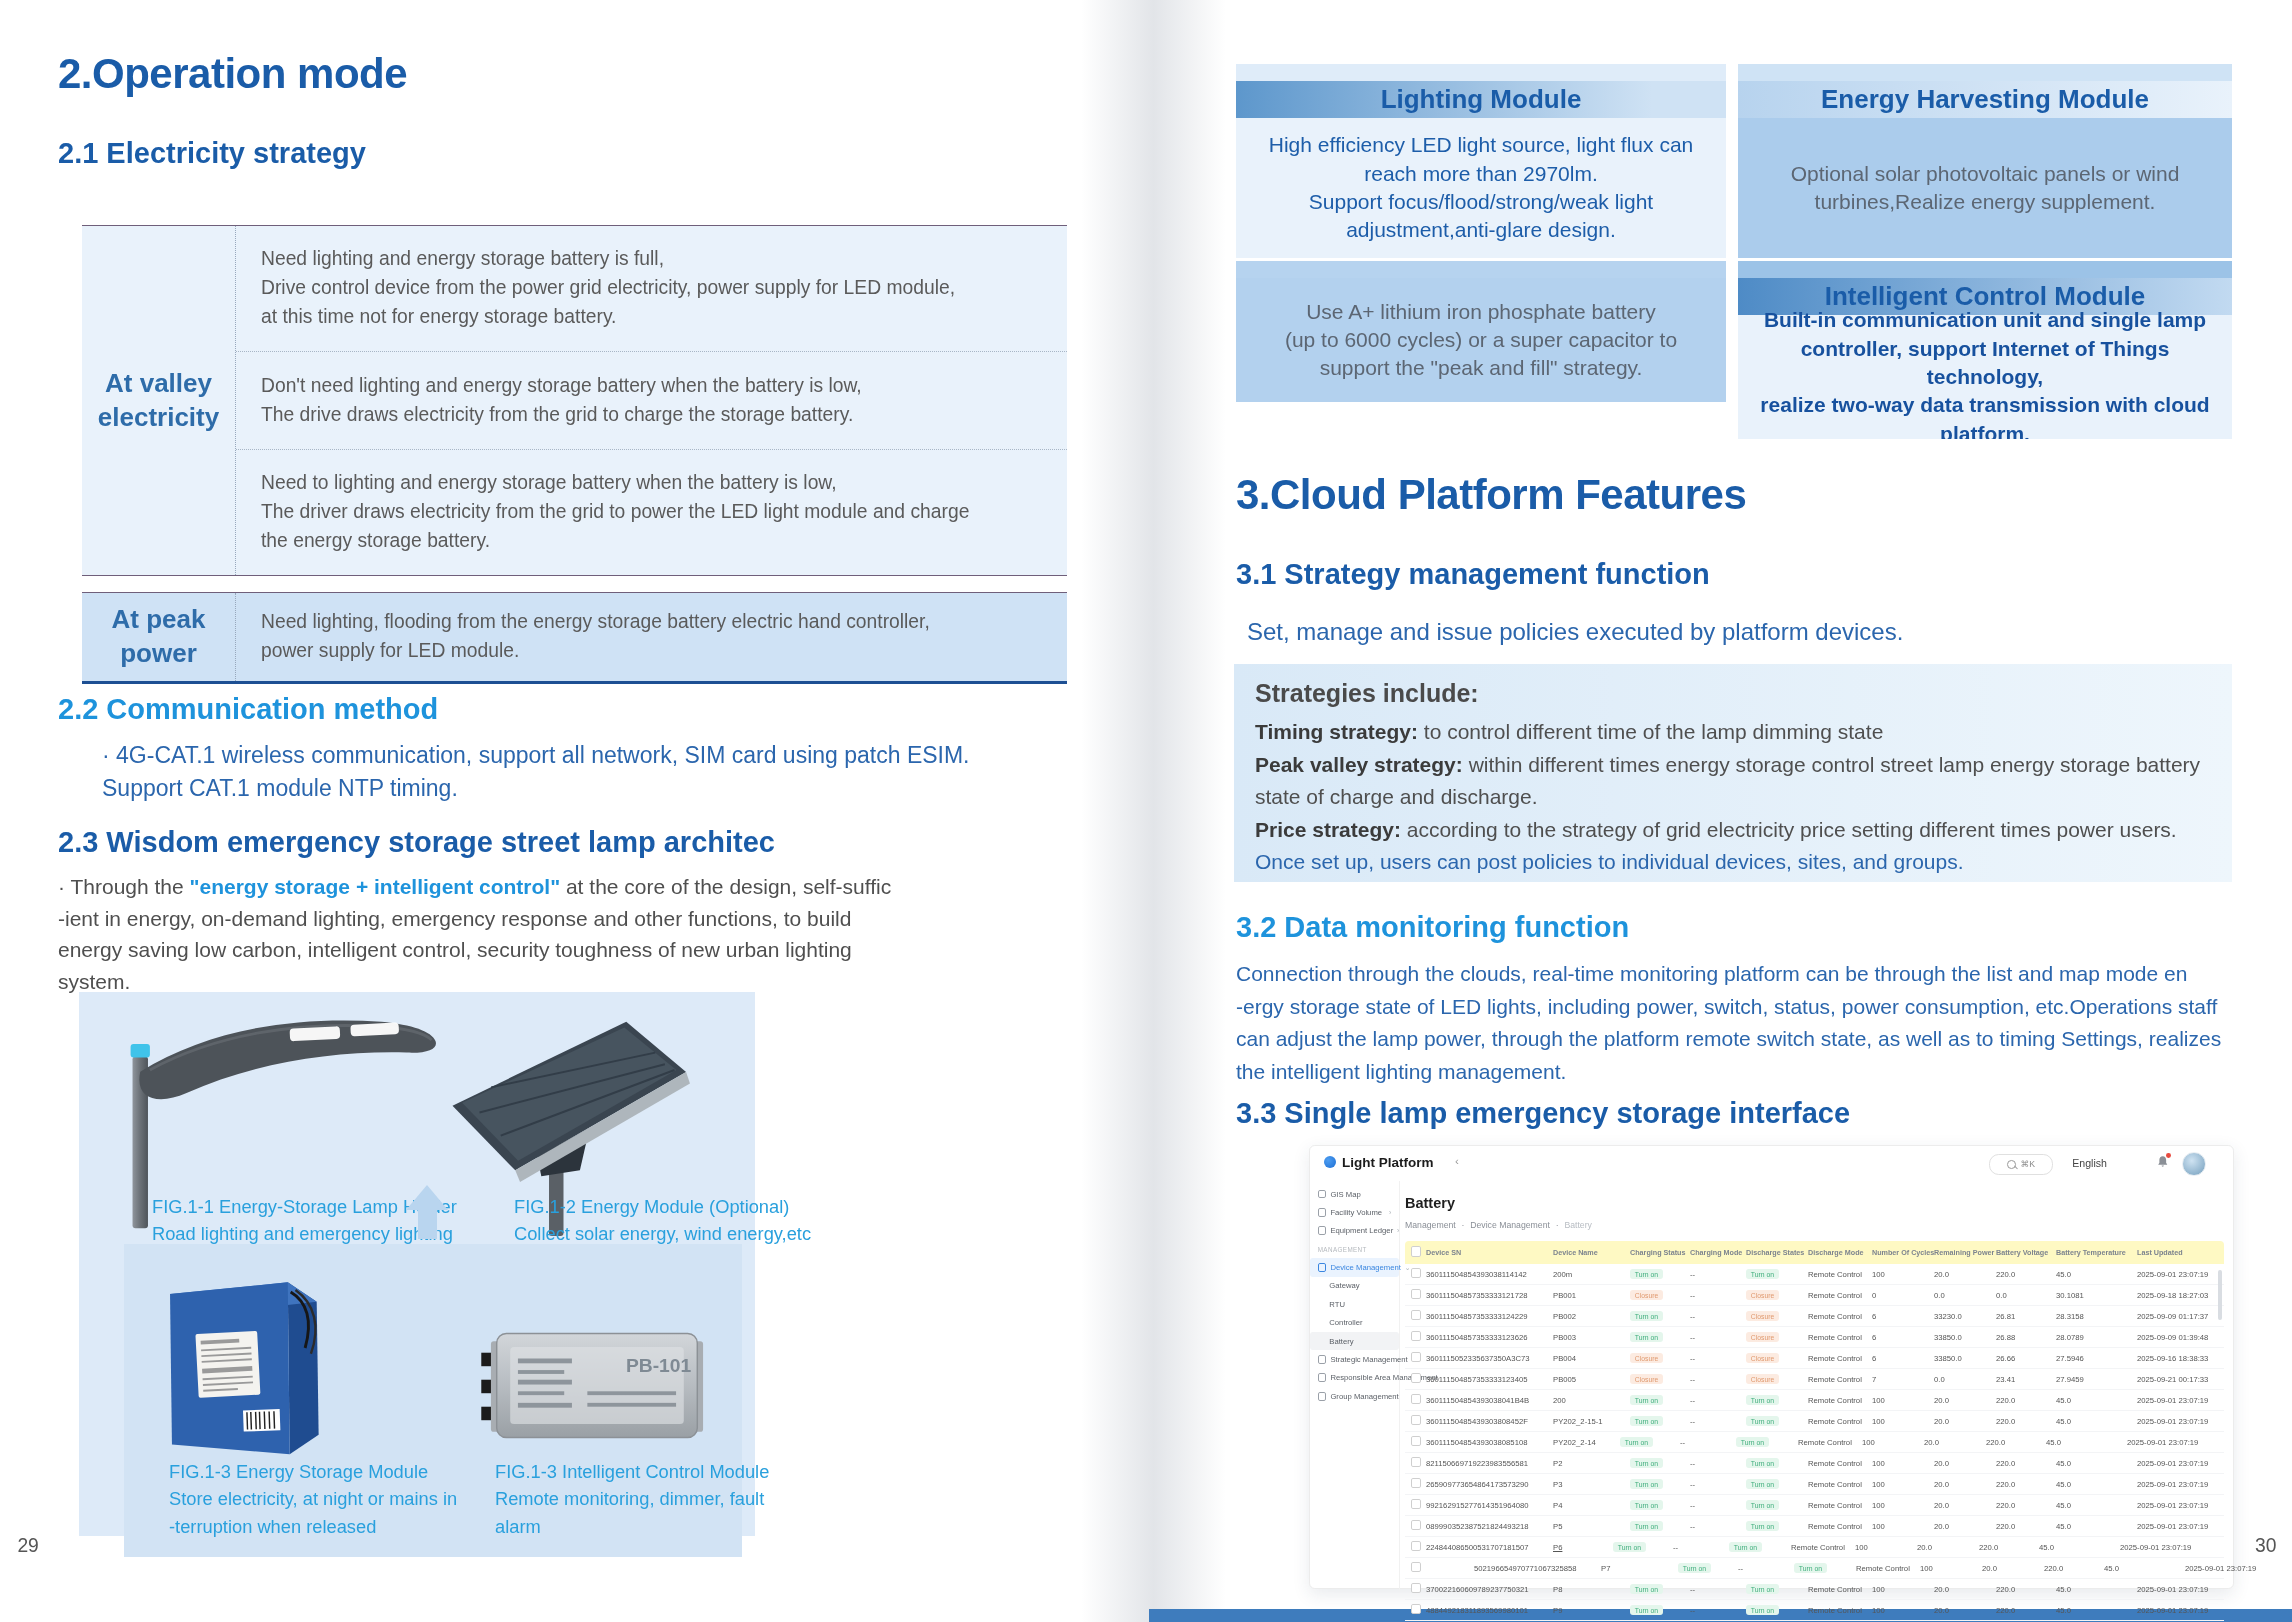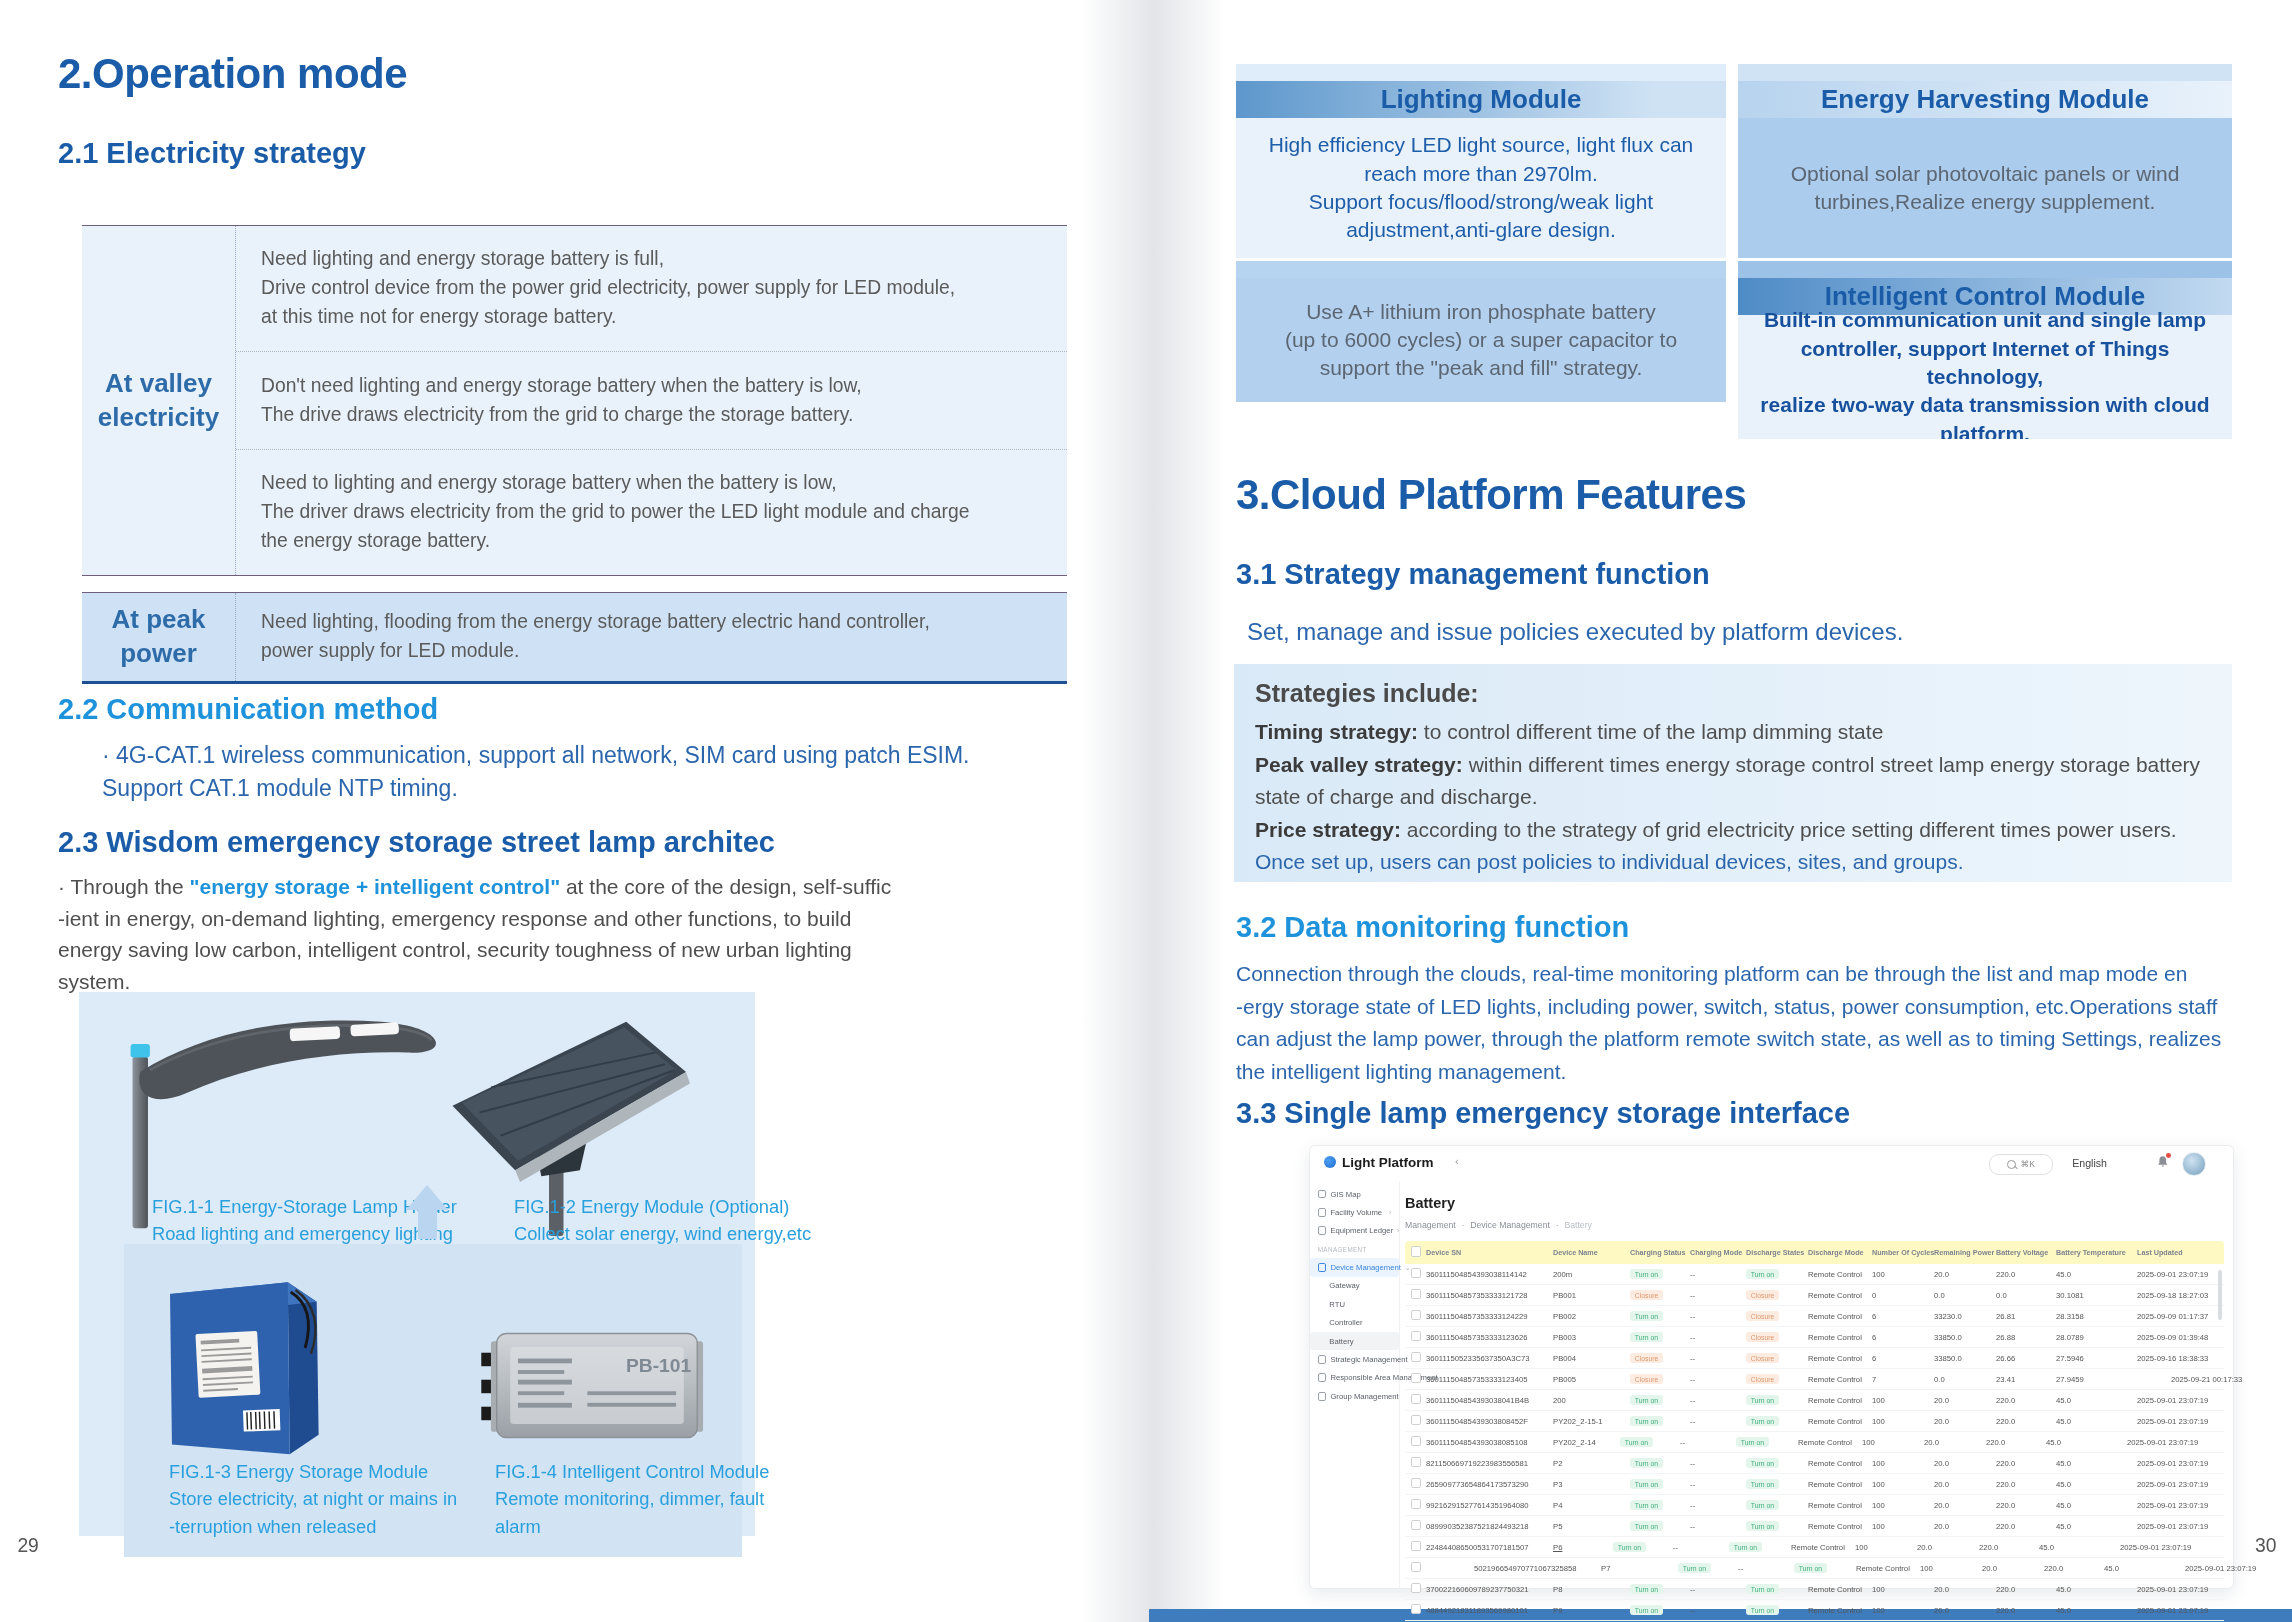--- a/index.html
+++ b/index.html
@@ -242,21 +242,21 @@
       <rect x="38" y="76" width="48" height="4"></rect>
     <rect x="38" y="88" width="56" height="5"></rect>
       <rect x="110" y="76" width="92" height="4"></rect>
     <rect x="110" y="88" width="92" height="4"></rect>
   </g>
 </svg>
 
 <div class="abs figcap preline" style="left:169px;top:1458px;">FIG.1-3 Energy Storage Module
 Store electricity, at night or mains in
 -terruption when released</div>
-<div class="abs figcap preline" style="left:495px;top:1458px;">FIG.1-4 Intelligent Control Module
+<div class="abs figcap preline" style="left:495px;top:1458px;">FIG.1-3 Intelligent Control Module
 Remote monitoring, dimmer, fault
 alarm</div>
 
 <div class="abs card c1" style="left:1236px;top:64px;width:490px;">
   <div class="strip"></div>
   <div class="head">Lighting Module</div>
   <div class="body preline">High efficiency LED light source, light flux can
 reach more than 2970lm.
 Support focus/flood/strong/weak light
 adjustment,anti-glare design.</div>
@@ -471,21 +471,21 @@
           <div class="pf-td" style="width: 127px;">360111504857353333123405</div>
           <div class="pf-td" style="width: 77px;">PB005</div>
           <div class="pf-td" style="width: 60px;"><span class="badge o">Closure</span></div>
           <div class="pf-td" style="width: 56px;">--</div>
           <div class="pf-td" style="width: 62px;"><span class="badge o">Closure</span></div>
           <div class="pf-td" style="width: 64px;">Remote Control</div>
           <div class="pf-td" style="width: 62px;">7</div>
           <div class="pf-td" style="width: 62px;">0.0</div>
           <div class="pf-td" style="width: 60px;">23.41</div>
           <div class="pf-td" style="width: 81px;">27.9459</div>
-          <div class="pf-td" style="width: 87px; margin-left: 34px;">2025-09-21 00:17:33</div>
+          <div class="pf-td" style="width: 87px;">2025-09-21 00:17:33</div>
         </div>
         <div class="pf-tr">
           <div class="pf-td" style="width: 21px;"><span class="pf-cb" style="display: inline-block;"></span></div>
           <div class="pf-td" style="width: 127px;">360111504854393038041B4B</div>
           <div class="pf-td" style="width: 77px;">200</div>
           <div class="pf-td" style="width: 60px;"><span class="badge g">Turn on</span></div>
           <div class="pf-td" style="width: 56px;">--</div>
           <div class="pf-td" style="width: 62px;"><span class="badge g">Turn on</span></div>
           <div class="pf-td" style="width: 64px;">Remote Control</div>
           <div class="pf-td" style="width: 62px;">100</div>

